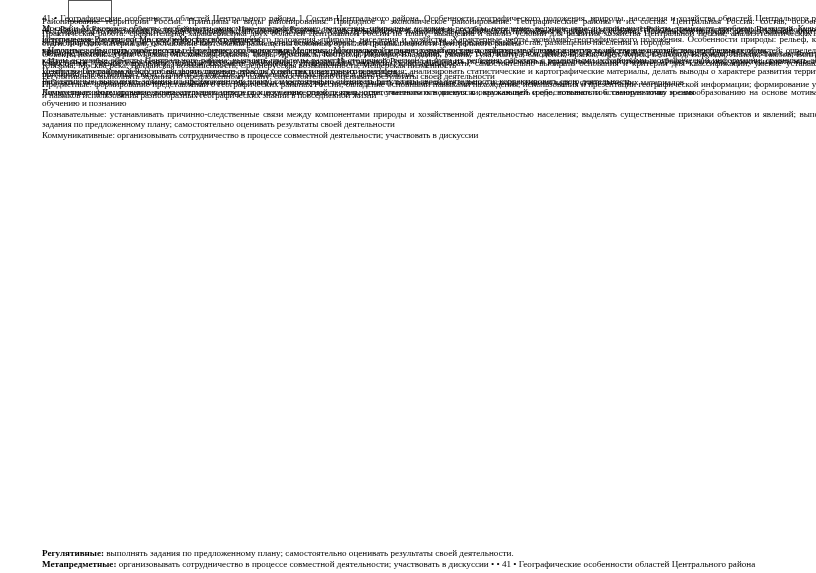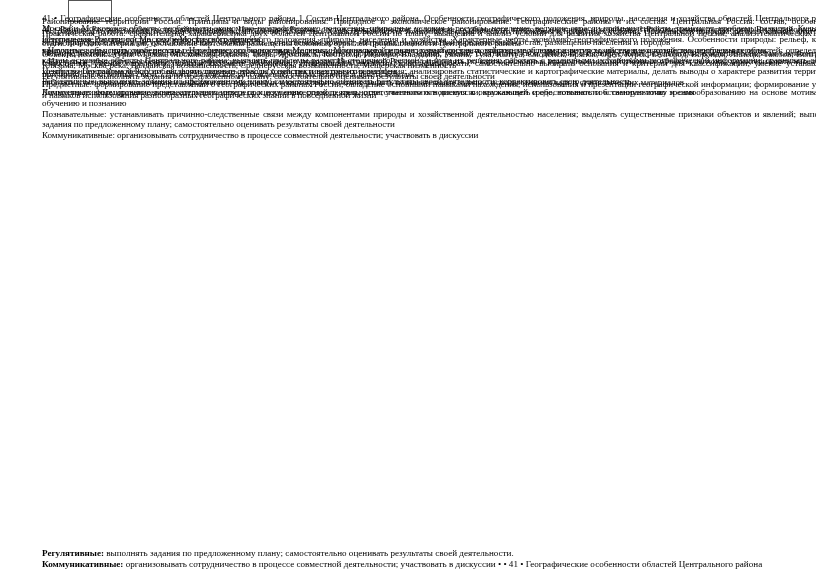--- a/index.html
+++ b/index.html
@@ -93,16 +93,16 @@
   </div>
 
   <div class="layer l4">
     <p>Практическая работа: сравнительная характеристика двух областей Центральной России по плану; выявление и анализ условий для развития хозяйства Центральной России; анализ тематических карт и статистических материалов; составление картосхемы размещения основных отраслей промышленности Центрального района</p>
     <p>Объекты номенклатуры: Москва, Московская область, Тверь, Ярославль, Кострома, Иваново, Владимир, Рязань, Тула, Калуга, Смоленск, Брянск, Орёл, Курск, Белгород, Воронеж, Липецк, Тамбов; Волга, Ока, Клязьма, Москва-река; Валдайская возвышенность, Среднерусская возвышенность, Мещёрская низменность</p>
     <p>Регулятивные: выполнять задания по предложенному плану; самостоятельно оценивать результаты своей деятельности</p>
   </div>
 
   <div class="tail">
     <p><span class="bi">Регулятивные:</span><span> выполнять задания по предложенному плану; самостоятельно оценивать результаты своей деятельности.</span></p>
-    <p><span class="bi">Коммуникативные:</span><span> организовывать сотрудничество в процессе совместной деятельности; участвовать в дискуссии • • 41 • Географические особенности областей Центрального района</span></p>
+    <p><span class="bi">Метапредметные:</span><span> организовывать сотрудничество в процессе совместной деятельности; участвовать в дискуссии • • 41 • Географические особенности областей Центрального района</span></p>
   </div>
 
 </div>
 
 </body></html>

